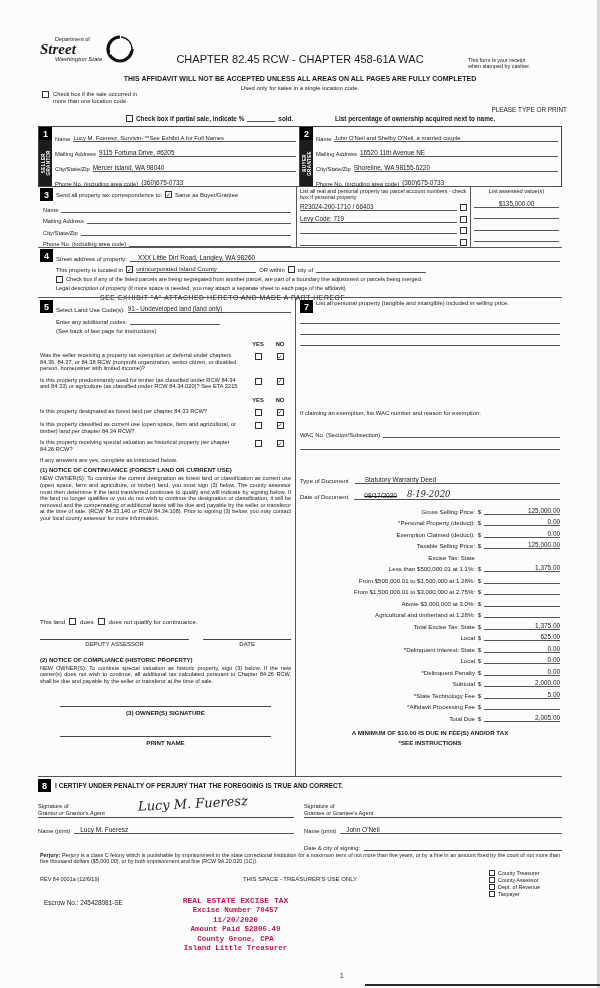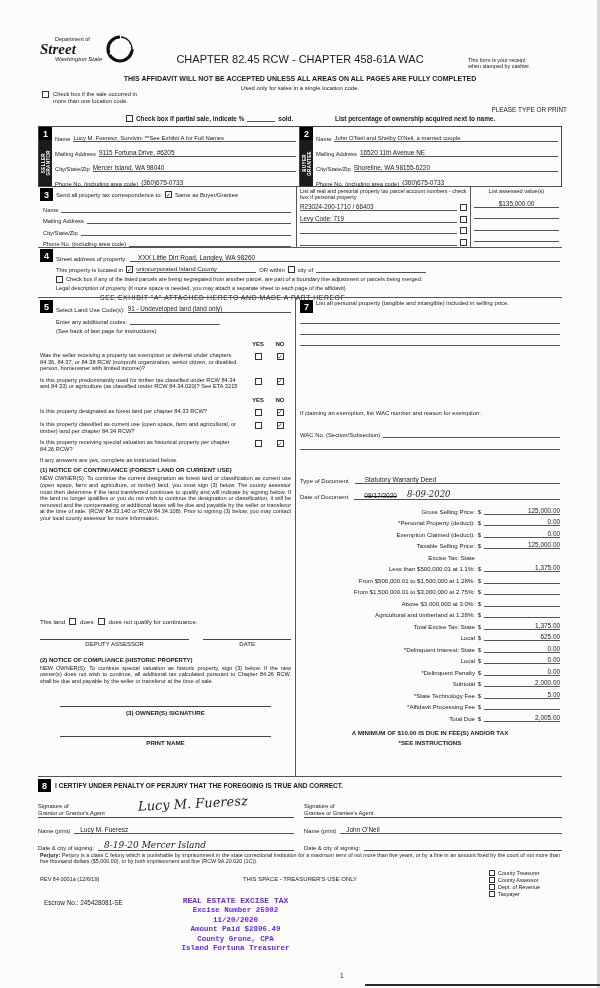--- a/index.html
+++ b/index.html
@@ -343,21 +343,21 @@
       <div class="bl" style="height:12px;"></div>
 
       <div style="display:flex; align-items:flex-end; gap:6px; margin-top:26px;">
         <span style="font-size:6px;">Type of Document</span>
         <span class="bl" style="flex:1; font-size:6.5px; padding-left:10px;">Statutory Warranty Deed</span>
       </div>
       <div style="display:flex; align-items:flex-end; gap:6px; margin-top:4px; height:12px;">
         <span style="font-size:6px;">Date of Document</span>
         <span class="bl" style="flex:1; display:flex; align-items:flex-end; gap:10px; padding-left:10px;">
           <span style="font-size:6.5px; text-decoration:line-through;">08/17/2020</span>
-          <span class="hand" style="font-size:8.5px;">8-09-2020</span>
+          <span class="hand" style="font-size:8.5px;">8-19-2020</span>
         </span>
       </div>
 
       <div style="margin-top:3px;">
         <div class="mrow">
             <span class="mlabel">Gross Selling Price:</span>
             <span class="mcur">$</span>
             <span class="mamt">125,000.00</span>
           </div>
         <div class="mrow">
@@ -469,24 +469,20 @@
           <div style="position:absolute; left:0; bottom:1px; font-size:5.7px; line-height:6.4px;">
             <div>Signature of</div>
             <div>Grantor or Grantor's Agent</div>
           </div>
           <span class="hand" style="position:absolute; left:100px; top:2px; font-size:13px; transform:rotate(-3deg);">Lucy M. Fueresz</span>
         </div>
         <div style="display:flex; align-items:flex-end; gap:4px; height:16px;">
           <span style="font-size:5.8px;">Name (print)</span>
           <span class="bl" style="flex:1; font-size:6.5px; padding-left:6px;">Lucy M. Fueresz</span>
         </div>
-        <div style="display:flex; align-items:flex-end; gap:4px; height:17px;">
-          <span style="font-size:5.8px;">Date &amp; city of signing:</span>
-          <span class="bl hand" style="flex:1; font-size:9px; padding-left:6px;">8-19-20  Mercer Island</span>
-        </div>
       </div>
 
       <div style="width:262px; padding-left:4px;">
         <div style="position:relative; border-bottom:1px solid #444; height:24px; margin-top:2px;">
           <div style="position:absolute; left:0; bottom:1px; font-size:5.7px; line-height:6.4px;">
             <div>Signature of</div>
             <div>Grantee or Grantee's Agent</div>
           </div>
           <span class="hand" style="position:absolute; left:100px; top:4px; font-size:12px;"></span>
         </div>
@@ -527,27 +523,27 @@
       <span class="cb" style="width:6px;height:6px;"></span>
       <span style="font-size:5.4px;">Taxpayer</span>
     </div>
   </div>
 
   <div class="abs" style="left:44px; top:899px; font-size:6.4px;">
     <span>Escrow No.:</span>
     <span>245428081-SE</span>
   </div>
 
-  <div class="abs mono ctr b" style="left:128px; top:896px; width:215px; color:#6d28d9;">
+  <div class="abs mono ctr b" style="left:128px; top:896px; width:215px; color:#be185d;">
     <div style="font-size:8px; line-height:10px;">REAL ESTATE EXCISE TAX</div>
-    <div style="font-size:7.5px; line-height:9.6px;">Excise Number 25902</div>
+    <div style="font-size:7.5px; line-height:9.6px;">Excise Number 70457</div>
     <div style="font-size:7.5px; line-height:9.6px;">11/20/2020</div>
     <div style="font-size:7.5px; line-height:9.6px;">Amount Paid $2806.49</div>
     <div style="font-size:7.5px; line-height:9.6px;">County Grone, CPA</div>
-    <div style="font-size:7.5px; line-height:9.6px;">Island Fortuna Treasurer</div>
+    <div style="font-size:7.5px; line-height:9.6px;">Island Little Treasurer</div>
   </div>
 
   <div class="abs" style="left:340px; top:972px; font-size:6.5px;">1</div>
 
   <div class="abs" style="right:0; top:0; width:3px; height:988px; background:#d8d8d6;"></div>
   <div class="abs" style="right:0; bottom:2px; width:235px; height:2px; background:#2a2a2a;"></div>
 
 </div>
 
 </body></html>

